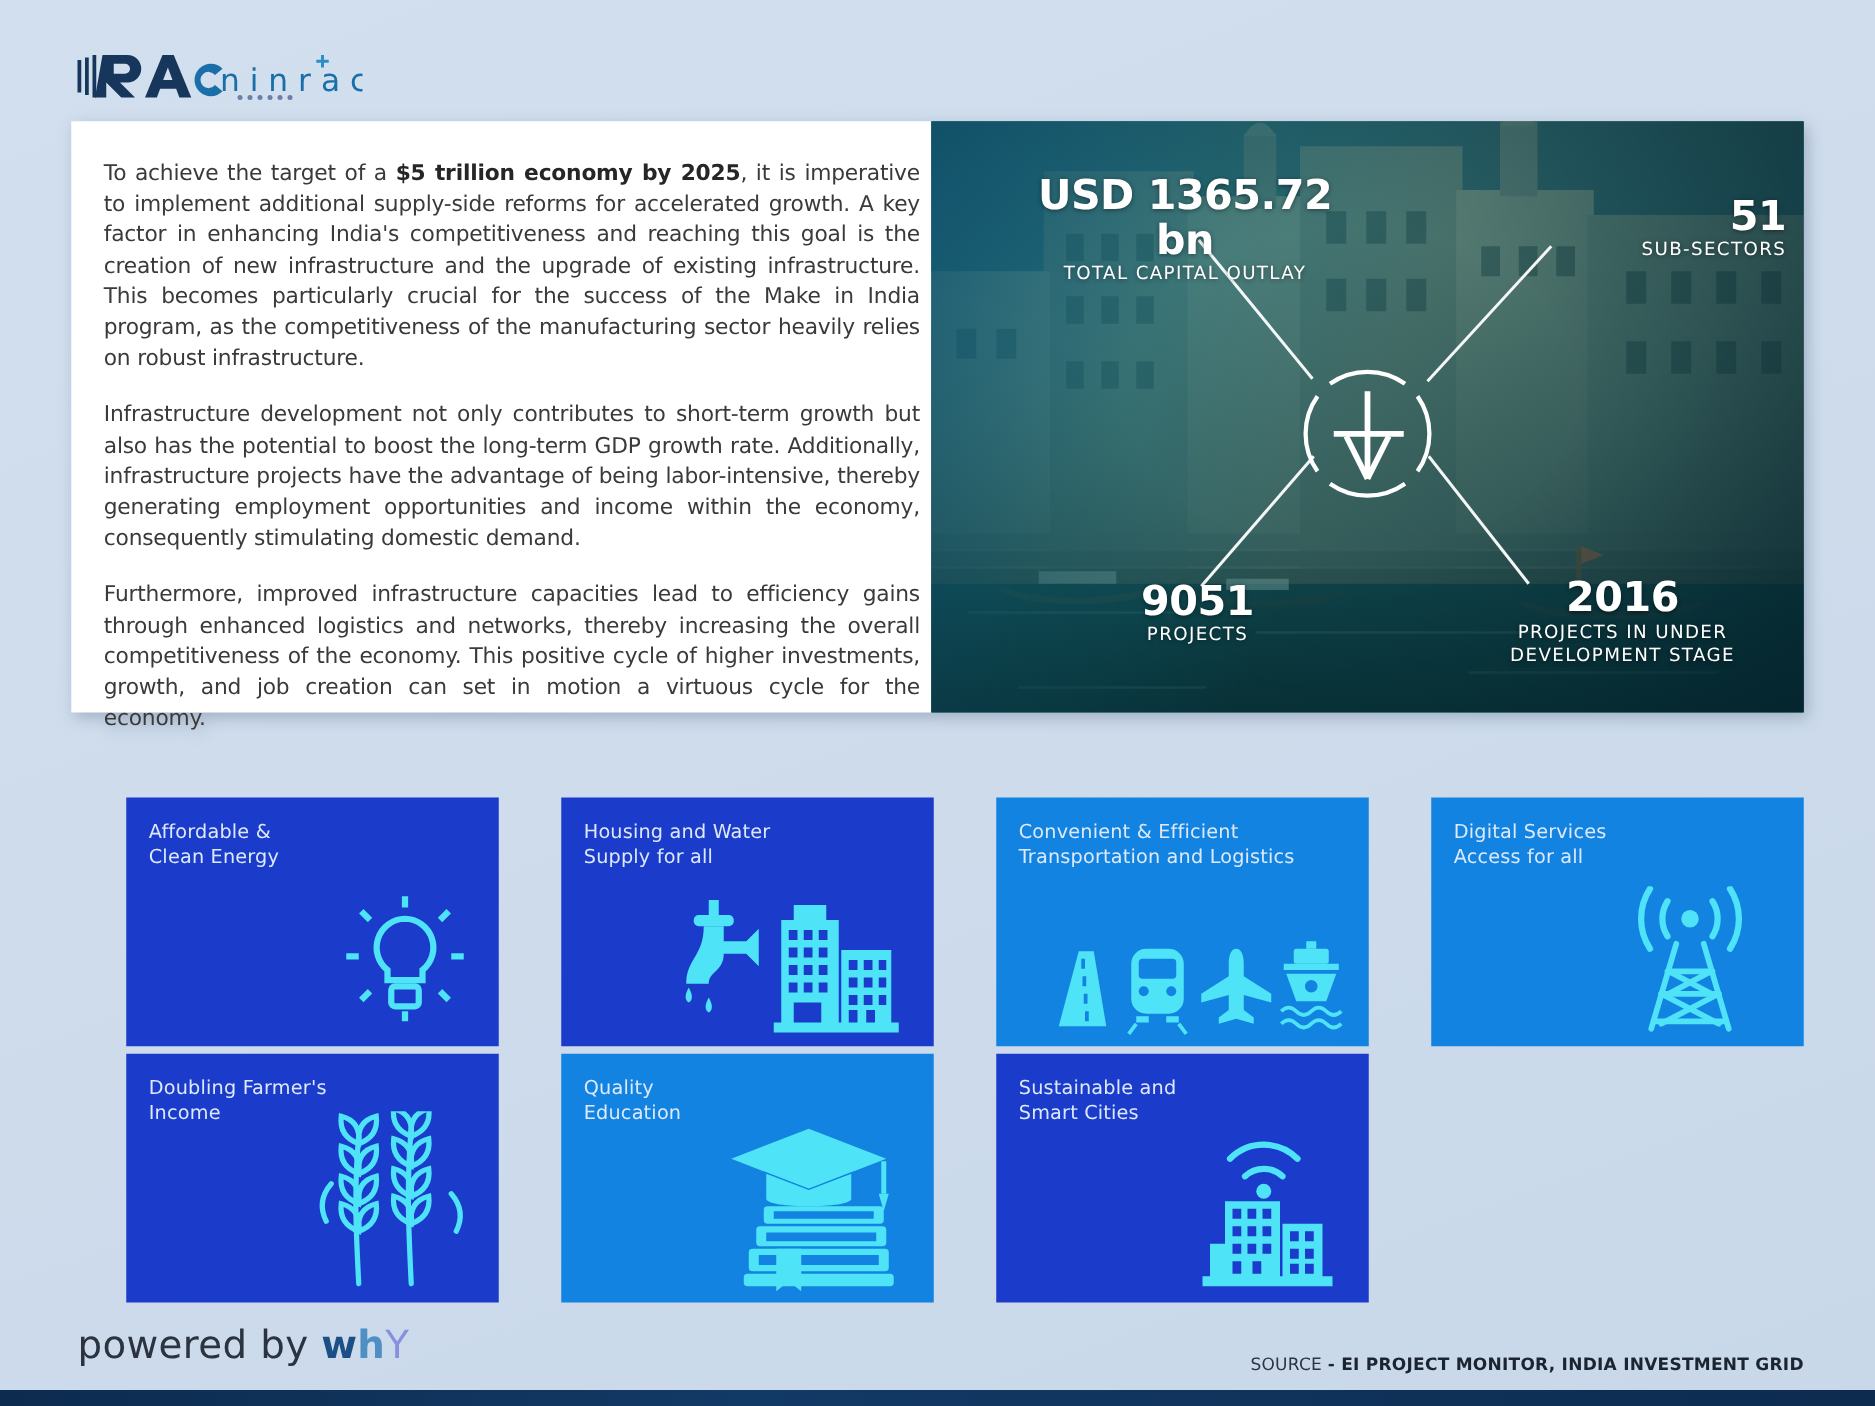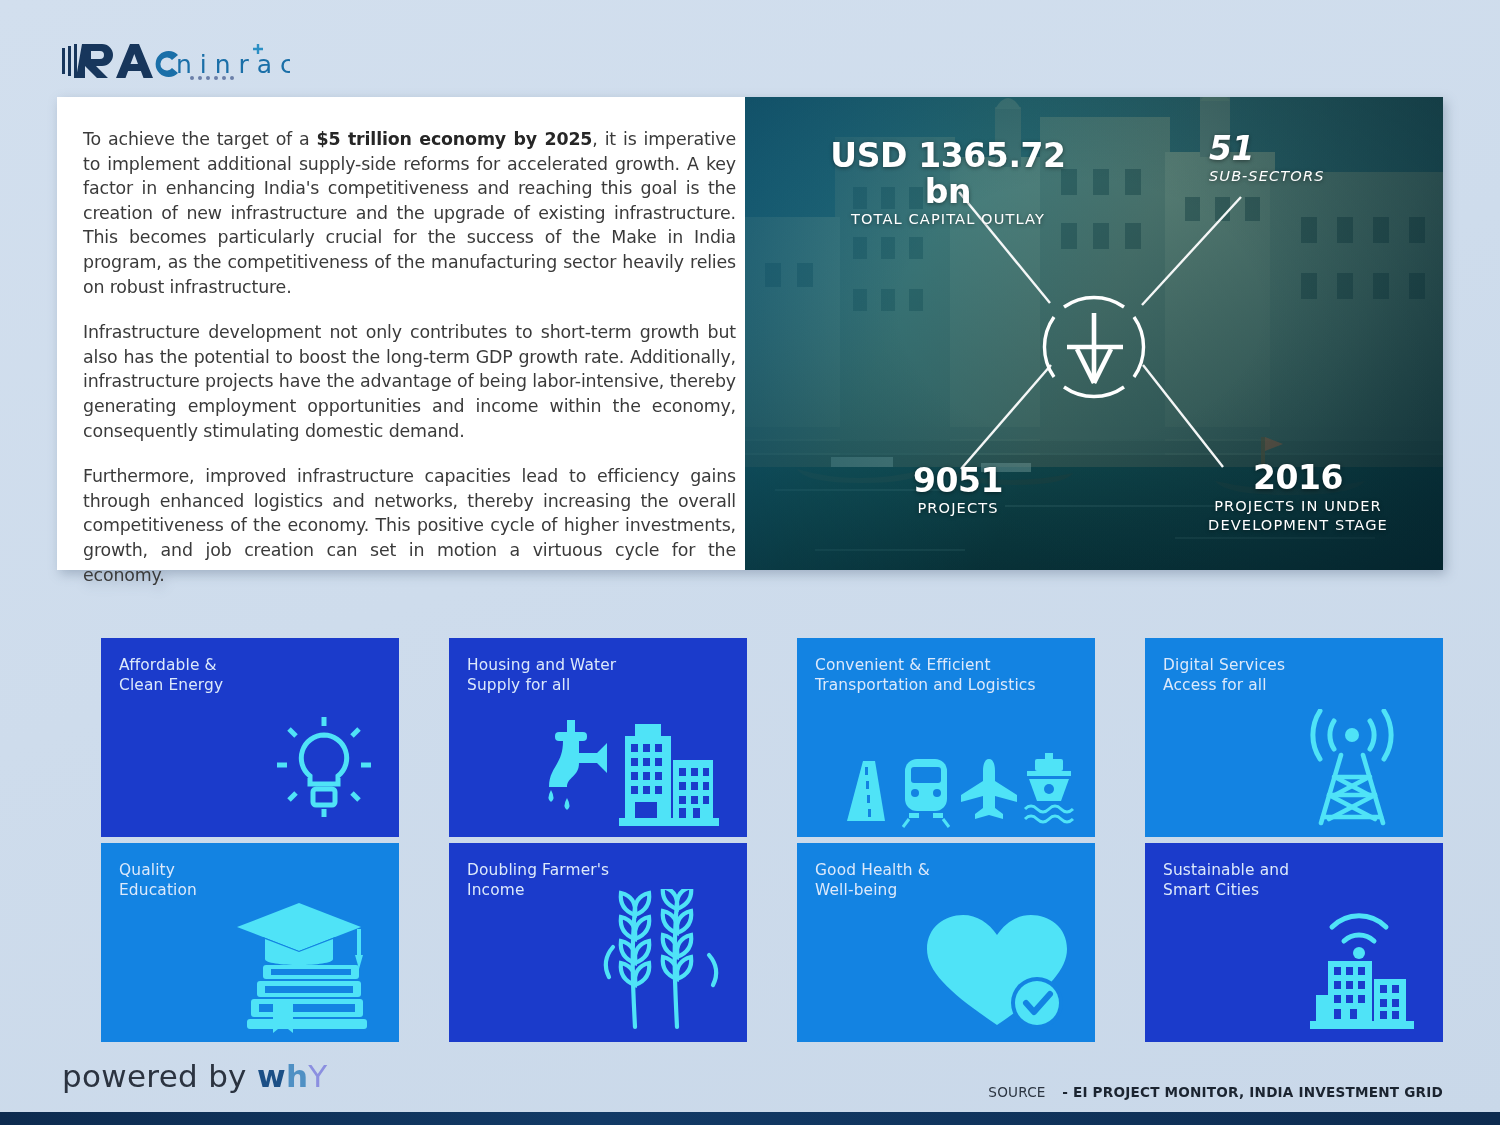--- a/index.html
+++ b/index.html
@@ -30,21 +30,21 @@
   .hero-tint { position: absolute; inset: 0;
      background: linear-gradient(115deg, rgba(21,110,145,.88) 0%, rgba(18,105,120,.55) 28%,
                  rgba(10,80,90,.40) 50%, rgba(8,60,70,.55) 78%, rgba(5,45,55,.72) 100%); }
   .hero-vig { position: absolute; inset:0;
      background: radial-gradient(ellipse at 48% 45%, rgba(0,0,0,0) 35%, rgba(2,30,40,.45) 100%); }
   .hero-svg { position: absolute; inset: 0; }
   .stat { position: absolute; color: #ffffff; text-shadow: 0 1px 4px rgba(0,0,0,.45); }
   .stat .big { font-size: 33px; font-weight: bold; letter-spacing: -0.4px; line-height: 36px; }
   .stat .sub { font-size: 14.6px; letter-spacing: 1.1px; line-height: 18px; font-weight: 500; }
   .stat-outlay { left: 58px; top: 41px; text-align: center; width: 290px; }
-  .stat-subsec { right: 14px; top: 34px; text-align: left; width: 220px; font-style: italic; }
+  .stat-subsec { right: 14px; top: 58px; text-align: right; width: 220px; }
   .stat-proj   { left: 118px; bottom: 53px; text-align: center; width: 190px; }
   .stat-dev    { right: 25px;  bottom: 36px; text-align: center; width: 240px; }
   .stat-dev .sub { line-height: 19px; }
 
   
   .section-title { position: absolute; left: 0; right: 0; top: 594px; text-align: center;
       font-size: 22.5px; font-weight: bold; color: #18181d; letter-spacing: -0.25px;
       font-family: "DejaVu Sans", "Liberation Sans", sans-serif; }
 
   
@@ -58,21 +58,21 @@
   .card .icon svg { display: block; }
 
   
   .powered { position: absolute; left: 62px; top: 1058px; font-size: 31px; color: #2b3340;
              font-weight: 400; letter-spacing: .3px; }
   .powered .w { color: #1b4f86; font-weight: bold; }
   .powered .h { color: #4f90c4; font-weight: bold; }
   .powered .y { color: #8b8fe0; font-weight: 400; }
   .source { position: absolute; right: 57px; top: 1084px; font-size: 13.6px; color: #2b3440;
             letter-spacing: .2px; }
-  .source b { font-weight: bold; color: #1b2430; margin-left: 12px; }
+  .source b { font-weight: bold; color: #1b2430; }
   .bottom-bar { position: absolute; left:0; right:0; bottom:0; height: 13px;
       background: linear-gradient(90deg,#0d2b4f 0%, #123a66 40%, #0d2b4f 100%); }
 </style>
 </head>
 <body>
 
 <div class="page">
 
   <div class="logo">
     <svg viewBox="0 0 230 46" width="230" height="46">
@@ -374,20 +374,53 @@
             <path d="M58 68 L92 86"></path>
               <path d="M92 68 L58 86"></path>
             <path d="M52 86 L98 110"></path>
               <path d="M98 86 L52 110"></path>
             <path d="M46 108 h58"></path>
           </g>
         </svg>
       </div>
     </div>
 
+    <div class="card" style="background:#1b3bcb">
+      <div class="label">Doubling Farmer's
+Income</div>
+      <div class="icon">
+        <svg width="140" height="145" viewBox="0 0 140 145" fill="none" stroke="#4fe3f7" stroke-width="4.2" stroke-linecap="round">
+          <g>
+            <path d="M44 138 C42 100 40 62 44 20"></path>
+            <path d="M44 26 q-16 -6 -14 -22 q16 4 14 22z"></path>
+              <path d="M44 26 q16 -6 14 -22 q-16 4 -14 22z"></path>
+            <path d="M44 50 q-16 -6 -14 -22 q16 4 14 22z"></path>
+              <path d="M44 50 q16 -6 14 -22 q-16 4 -14 22z"></path>
+            <path d="M44 74 q-16 -6 -14 -22 q16 4 14 22z"></path>
+              <path d="M44 74 q16 -6 14 -22 q-16 4 -14 22z"></path>
+            <path d="M44 96 q-16 -6 -14 -22 q16 4 14 22z"></path>
+              <path d="M44 96 q16 -6 14 -22 q-16 4 -14 22z"></path>
+          </g>
+          <g transform="translate(42,-6)">
+            <path d="M44 144 C42 104 40 64 44 20"></path>
+            <path d="M44 26 q-16 -6 -14 -22 q16 4 14 22z"></path>
+              <path d="M44 26 q16 -6 14 -22 q-16 4 -14 22z"></path>
+            <path d="M44 50 q-16 -6 -14 -22 q16 4 14 22z"></path>
+              <path d="M44 50 q16 -6 14 -22 q-16 4 -14 22z"></path>
+            <path d="M44 74 q-16 -6 -14 -22 q16 4 14 22z"></path>
+              <path d="M44 74 q16 -6 14 -22 q-16 4 -14 22z"></path>
+            <path d="M44 96 q-16 -6 -14 -22 q16 4 14 22z"></path>
+              <path d="M44 96 q16 -6 14 -22 q-16 4 -14 22z"></path>
+          </g>
+          <path d="M22 58 q-12 14 -4 30"></path>
+          <path d="M118 66 q12 14 4 30"></path>
+        </svg>
+      </div>
+    </div>
+
     <div class="card" style="background:#1383e2">
       <div class="label">Quality
 Education</div>
       <div class="icon">
         <svg width="150" height="135" viewBox="0 0 150 135" fill="#4fe3f7">
           <g>
             <path d="M66 4 L128 28 L66 52 L4 28 z"></path>
             <path d="M30 38 v22 c0 10 72 10 72 0 v-22 l-36 14 z" fill="#1383e2"></path>
             <path d="M32 40 v20 c0 8 68 8 68 0 v-20 l-34 13 z"></path>
             <path d="M126 30 v26" stroke="#4fe3f7" stroke-width="4"></path>
@@ -402,65 +435,20 @@
               <rect x="24" y="8" width="80" height="6"></rect>
               <rect x="18" y="25" width="88" height="7"></rect>
               <rect x="12" y="43" width="96" height="8"></rect>
             </g>
             <path d="M26 38 v34 l10 -8 l10 8 v-34 z"></path>
           </g>
         </svg>
       </div>
     </div>
 
-    <div class="card" style="background:#1b3bcb">
-      <div class="label">Doubling Farmer's
-Income</div>
-      <div class="icon">
-        <svg width="140" height="145" viewBox="0 0 140 145" fill="none" stroke="#4fe3f7" stroke-width="4.2" stroke-linecap="round">
-          <g>
-            <path d="M44 138 C42 100 40 62 44 20"></path>
-            <path d="M44 26 q-16 -6 -14 -22 q16 4 14 22z"></path>
-              <path d="M44 26 q16 -6 14 -22 q-16 4 -14 22z"></path>
-            <path d="M44 50 q-16 -6 -14 -22 q16 4 14 22z"></path>
-              <path d="M44 50 q16 -6 14 -22 q-16 4 -14 22z"></path>
-            <path d="M44 74 q-16 -6 -14 -22 q16 4 14 22z"></path>
-              <path d="M44 74 q16 -6 14 -22 q-16 4 -14 22z"></path>
-            <path d="M44 96 q-16 -6 -14 -22 q16 4 14 22z"></path>
-              <path d="M44 96 q16 -6 14 -22 q-16 4 -14 22z"></path>
-          </g>
-          <g transform="translate(42,-6)">
-            <path d="M44 144 C42 104 40 64 44 20"></path>
-            <path d="M44 26 q-16 -6 -14 -22 q16 4 14 22z"></path>
-              <path d="M44 26 q16 -6 14 -22 q-16 4 -14 22z"></path>
-            <path d="M44 50 q-16 -6 -14 -22 q16 4 14 22z"></path>
-              <path d="M44 50 q16 -6 14 -22 q-16 4 -14 22z"></path>
-            <path d="M44 74 q-16 -6 -14 -22 q16 4 14 22z"></path>
-              <path d="M44 74 q16 -6 14 -22 q-16 4 -14 22z"></path>
-            <path d="M44 96 q-16 -6 -14 -22 q16 4 14 22z"></path>
-              <path d="M44 96 q16 -6 14 -22 q-16 4 -14 22z"></path>
-          </g>
-          <path d="M22 58 q-12 14 -4 30"></path>
-          <path d="M118 66 q12 14 4 30"></path>
-        </svg>
-      </div>
-    </div>
-
-    <div class="card" style="background:#1383e2">
-      <div class="label">Good Health &amp;
-Well-being</div>
-      <div class="icon">
-        <svg width="160" height="125" viewBox="0 0 160 125" fill="#4fe3f7">
-          <path d="M78 116 C34 86 8 64 8 40 C8 18 26 6 44 6 C58 6 70 14 78 26 C86 14 98 6 112 6 C130 6 148 18 148 40 C148 64 122 86 78 116 z"></path>
-          <circle cx="118" cy="94" r="26" fill="#1383e2"></circle>
-          <circle cx="118" cy="94" r="22" fill="#4fe3f7"></circle>
-          <path d="M107 94 l8 9 l16 -18" stroke="#1383e2" stroke-width="6" fill="none" stroke-linecap="round" stroke-linejoin="round"></path>
-        </svg>
-      </div>
-    </div>
 
     <div class="card" style="background:#1b3bcb">
       <div class="label">Sustainable and
 Smart Cities</div>
       <div class="icon">
         <svg width="135" height="135" viewBox="0 0 135 135" fill="#4fe3f7">
           <g fill="none" stroke="#4fe3f7" stroke-width="5" stroke-linecap="round">
             <path d="M40 28 a38 38 0 0 1 54 0"></path>
             <path d="M52 42 a22 22 0 0 1 30 0"></path>
           </g>

